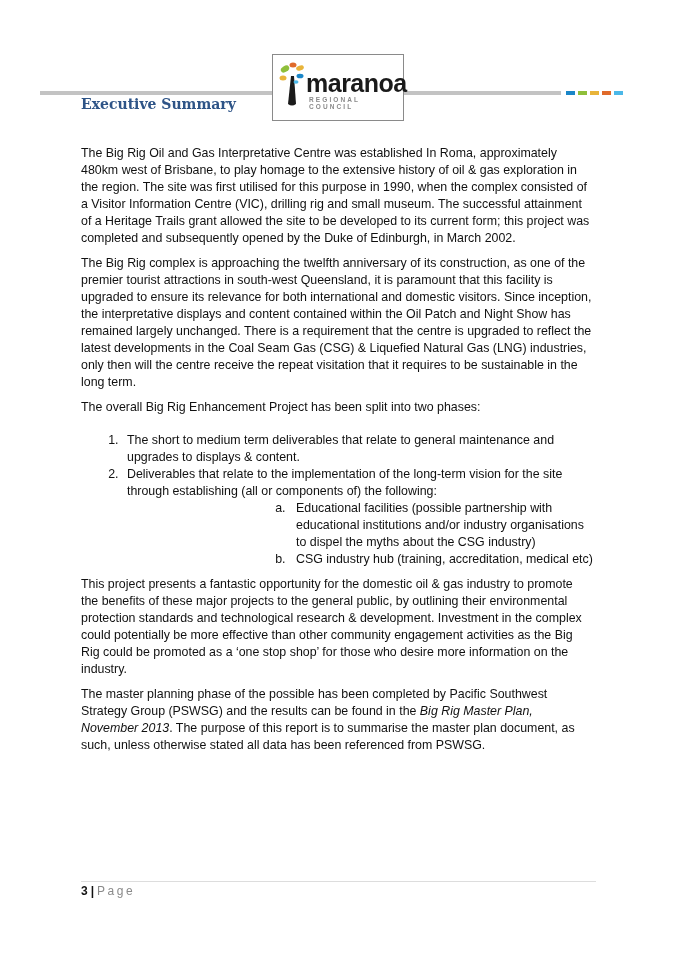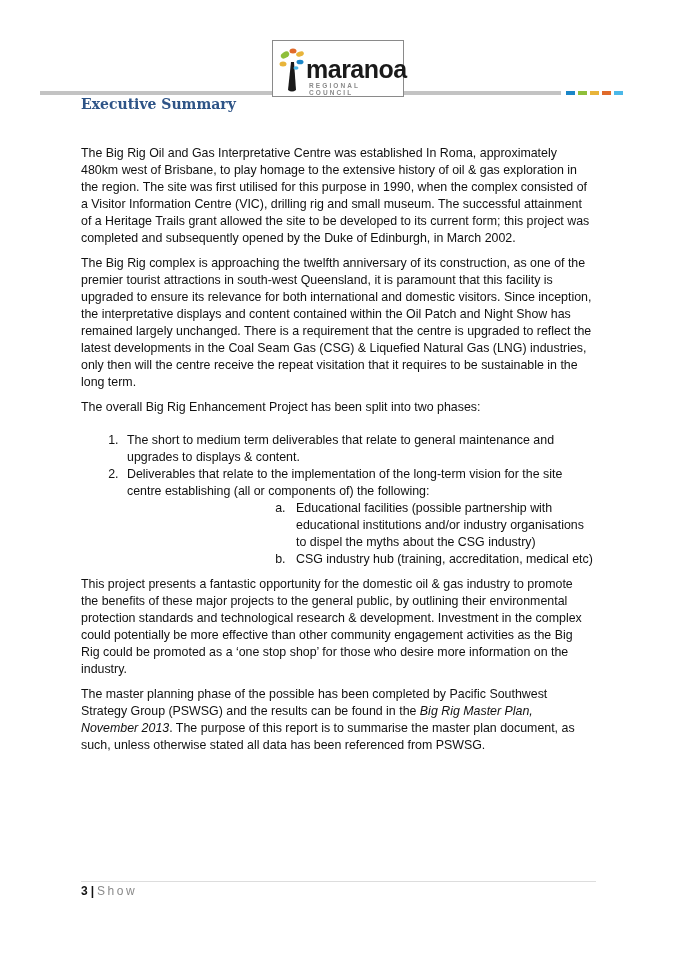--- a/index.html
+++ b/index.html
@@ -1,19 +1,19 @@
 <!DOCTYPE html>
 <html><head>
   <meta charset="utf-8">
   <style>
     html, body { margin: 0; padding: 0; background: #ffffff; }
     body { width: 675px; height: 954px; position: relative; overflow: hidden;
            font-family: "Liberation Sans", sans-serif; color: #111; }
     .header-bar { position: absolute; left: 40px; top: 91px; width: 521px; height: 4px; background: #c3c3c3; }
-    .logo-box { position: absolute; left: 272px; top: 40px; width: 132px; height: 57px;
+    .logo-box { position: absolute; left: 272px; top: 54px; width: 132px; height: 67px;
                 border: 1px solid #8a8a8a; background: #fff; box-sizing: border-box; }
     .logo-tree { position: absolute; left: 6px; top: 5px; width: 26px; height: 46px; }
     .logo-word { position: absolute; left: 33px; top: 16px; font-weight: bold; font-size: 25px;
                  color: #1a1a1a; letter-spacing: -0.5px; line-height: 25px; }
     .logo-sub { position: absolute; left: 36px; top: 41px; font-size: 6.5px; letter-spacing: 2.1px;
                 color: #8a8a8a; font-weight: bold; }
     .squares { position: absolute; left: 566px; top: 91px; display: flex; gap: 3px; }
     .sq { width: 9px; height: 4px; }
     .title { position: absolute; left: 81px; top: 96px; font-family: "DejaVu Serif", serif;
              font-weight: bold; font-size: 14px; color: #2e5487; }
@@ -58,27 +58,27 @@
 </div>
 
 <h1 class="title" style="margin:0;">Executive Summary</h1>
 
 <div class="content">
   <p>The Big Rig Oil and Gas Interpretative Centre was established In Roma, approximately 480km west of Brisbane, to play homage to the extensive history of oil &amp; gas exploration in the region. The site was first utilised for this purpose in 1990, when the complex consisted of a Visitor Information Centre (VIC), drilling rig and small museum. The successful attainment of a Heritage Trails grant allowed the site to be developed to its current form; this project was completed and subsequently opened by the Duke of Edinburgh, in March 2002.</p>
   <p>The Big Rig complex is approaching the twelfth anniversary of its construction, as one of the premier tourist attractions in south-west Queensland, it is paramount that this facility is upgraded to ensure its relevance for both international and domestic visitors. Since inception, the interpretative displays and content contained within the Oil Patch and Night Show has remained largely unchanged. There is a requirement that the centre is upgraded to reflect the latest developments in the Coal Seam Gas (CSG) &amp; Liquefied Natural Gas (LNG) industries, only then will the centre receive the repeat visitation that it requires to be sustainable in the long term.</p>
   <p>The overall Big Rig Enhancement Project has been split into two phases:</p>
   <ol class="phases">
     <li><span>The short to medium term deliverables that relate to general maintenance and upgrades to displays &amp; content.</span></li>
-    <li><span>Deliverables that relate to the implementation of the long-term vision for the site centre establishing (all or components of) the following:</span>
+    <li><span>Deliverables that relate to the implementation of the long-term vision for the site through establishing (all or components of) the following:</span>
       <ol class="sub">
         <li><span>Educational facilities (possible partnership with educational institutions and/or industry organisations to dispel the myths about the CSG industry)</span></li>
         <li><span>CSG industry hub (training, accreditation, medical etc)</span></li>
       </ol>
     </li>
   </ol>
   <p>This project presents a fantastic opportunity for the domestic oil &amp; gas industry to promote the benefits of these major projects to the general public, by outlining their environmental protection standards and technological research &amp; development. Investment in the complex could potentially be more effective than other community engagement activities as the Big Rig could be promoted as a ‘one stop shop’ for those who desire more information on the industry.</p>
   <p><span>The master planning phase of the possible has been completed by Pacific Southwest Strategy Group (PSWSG) and the results can be found in the </span><em>Big Rig Master Plan, November 2013</em><span>. The purpose of this report is to summarise the master plan document, as such, unless otherwise stated all data has been referenced from PSWSG.</span></p>
 </div>
 
 <div class="footer-line"></div>
 <div class="footer">
-  <span class="pnum">3</span><span class="psep">|</span><span class="plabel">Show</span>
+  <span class="pnum">3</span><span class="psep">|</span><span class="plabel">Page</span>
 </div>
 
 </body></html>

